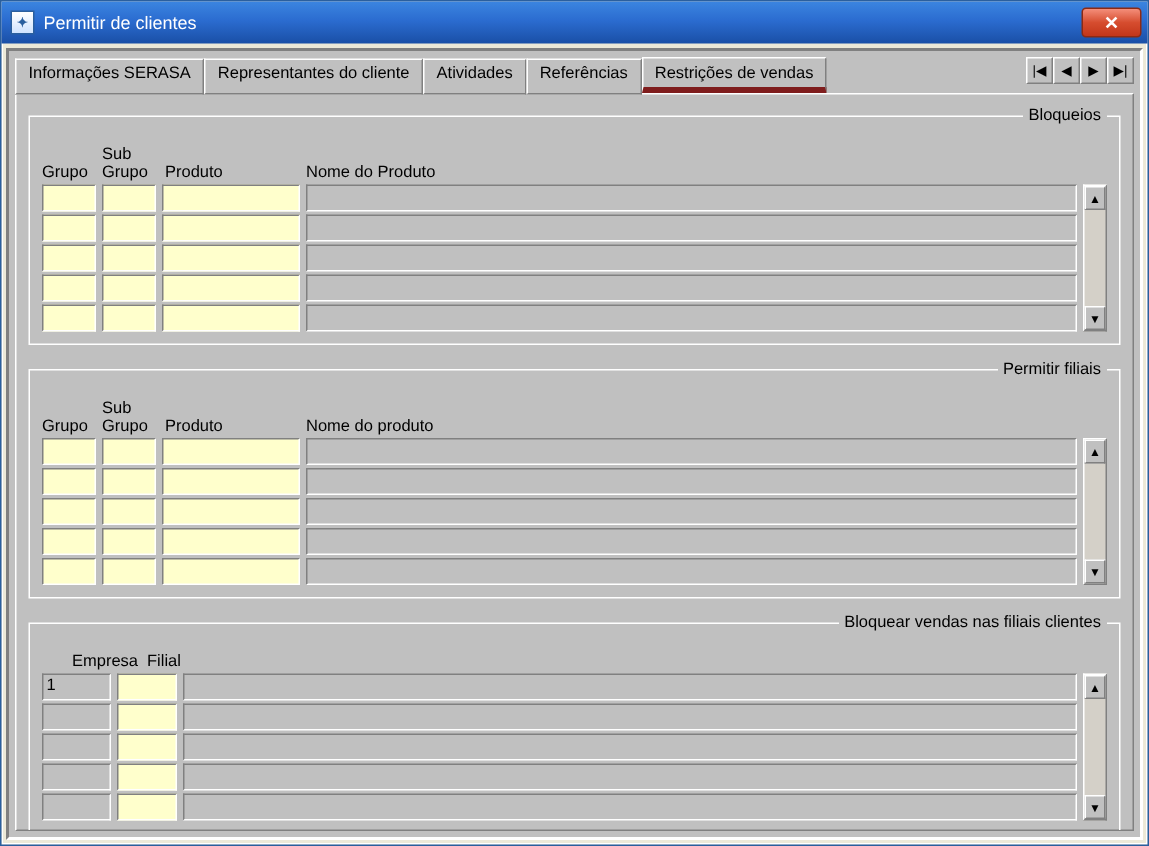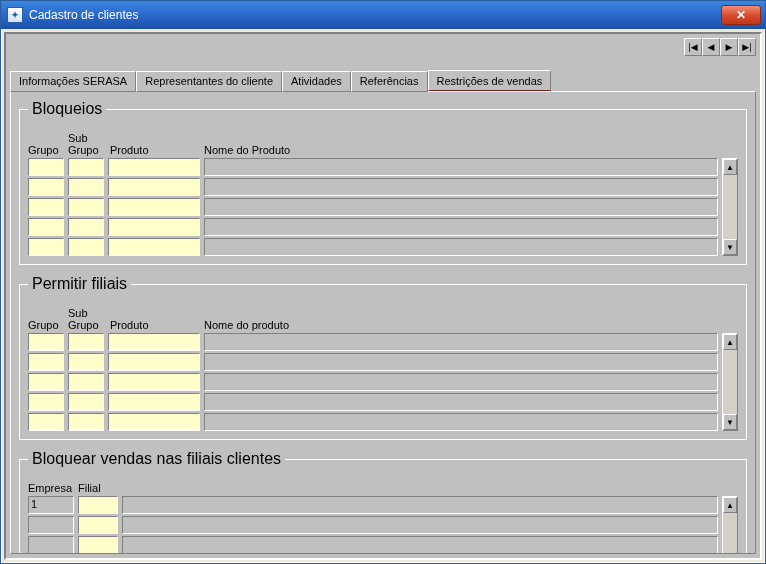--- a/index.html
+++ b/index.html
@@ -64,24 +64,23 @@
   .tab {
     padding:3px 8px;
     background:#c0c0c0;
     border:1px solid;
     border-color:#fff #808080 #c0c0c0 #fff;
     border-bottom:1px solid #808080;
     cursor:pointer;
     position:relative;
     top:1px;
     white-space:nowrap;
-    margin-top:32px;
   }
   .tab.active {
-    border-bottom:1px solid #7f1d1d;
+    border-bottom:4px solid #7f1d1d;
     background:#c0c0c0;
     z-index:2;
     padding-top:4px;
     top:0;
   }
   .nav-buttons { display:flex; gap:0; margin-left:auto; }
   .nav-btn {
     width:18px;height:18px;
     border:1px solid;
     border-color:#fff #808080 #808080 #fff;
@@ -101,21 +100,22 @@
     border:1px solid #808080;
     border-top-color:#fff;
     border-left-color:#fff;
     border:1px groove #fff;
     margin:0 0 10px 0;
     padding:14px 8px 8px 8px;
     position:relative;
   }
   fieldset.group > legend {
     padding:0 4px;
-    font-size:16px;
+    font-size:11px;
+    text-align:right;
   }
   .col-headers {
     display:flex;
     gap:4px;
     margin-bottom:2px;
     align-items:flex-end;
   }
   .col-headers span { text-align:left; }
   .hdr-grupo { width:36px; }
   .hdr-sub   { width:36px; }
@@ -148,31 +148,31 @@
     background:#d4d0c8;
   }
   .vscroll .arrow {
     height:16px;
     border:1px solid;
     border-color:#fff #808080 #808080 #fff;
     background:#c0c0c0;
     display:flex;align-items:center;justify-content:center;
     font-size:8px;cursor:pointer;
   }
-  .hdr-emp { width:46px; }
+  .hdr-emp { width:46px;margin-left:20px; }
   .hdr-fil { width:40px; }
   .hdr-desc { flex:1; text-align:center; }
 </style>
 </head>
 <body>
 
 <div class="window">
   <div class="titlebar">
     <div class="app-icon">✦</div>
-    <div class="title">Cadastro de clientes</div>
+    <div class="title">Permitir de clientes</div>
     <div class="close-btn">
       <span>✕</span>
     </div>
   </div>
 
   <div class="client-area">
     <div class="tab-nav-row">
       <div class="tabs">
         <div class="tab">Informações SERASA</div>
         <div class="tab">Representantes do cliente</div>

